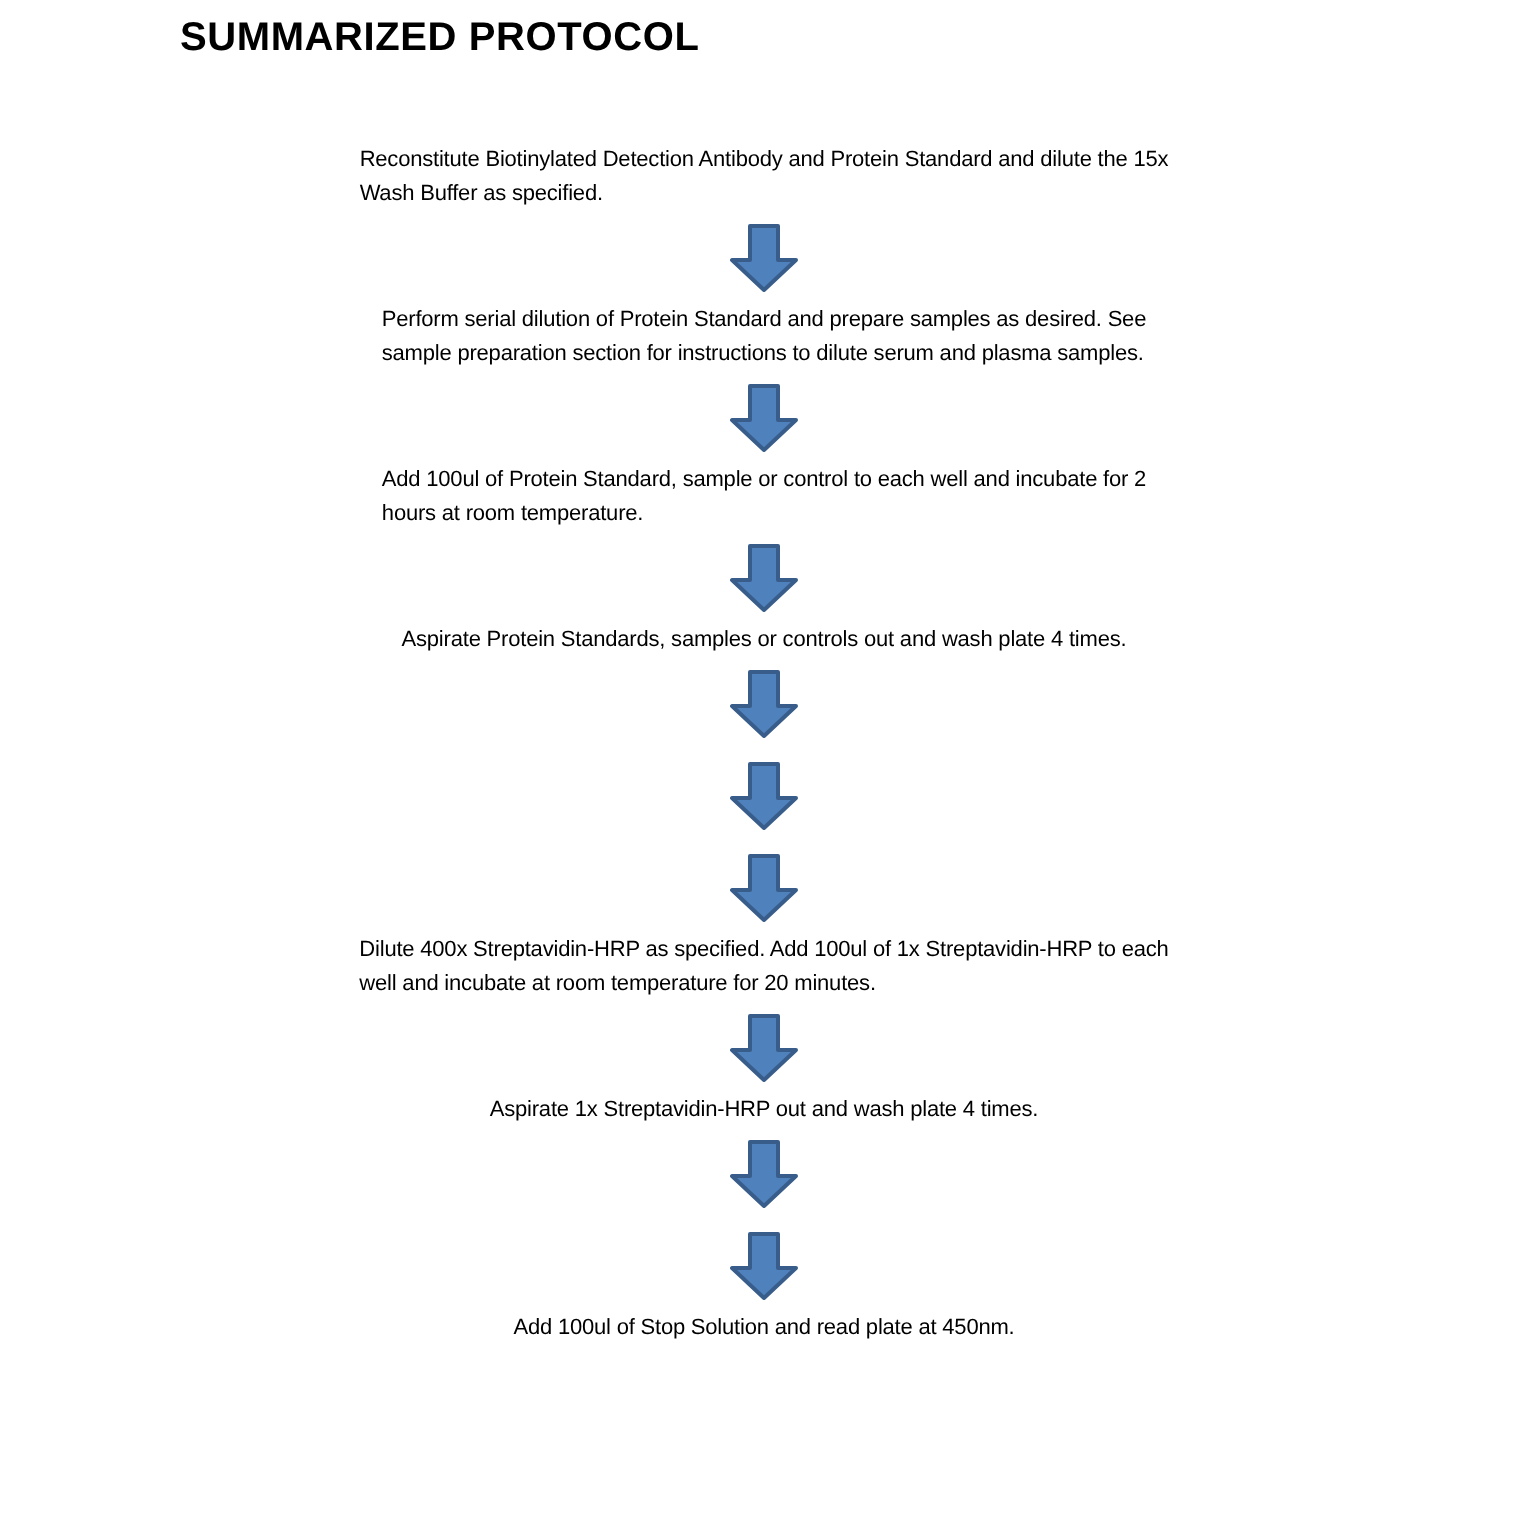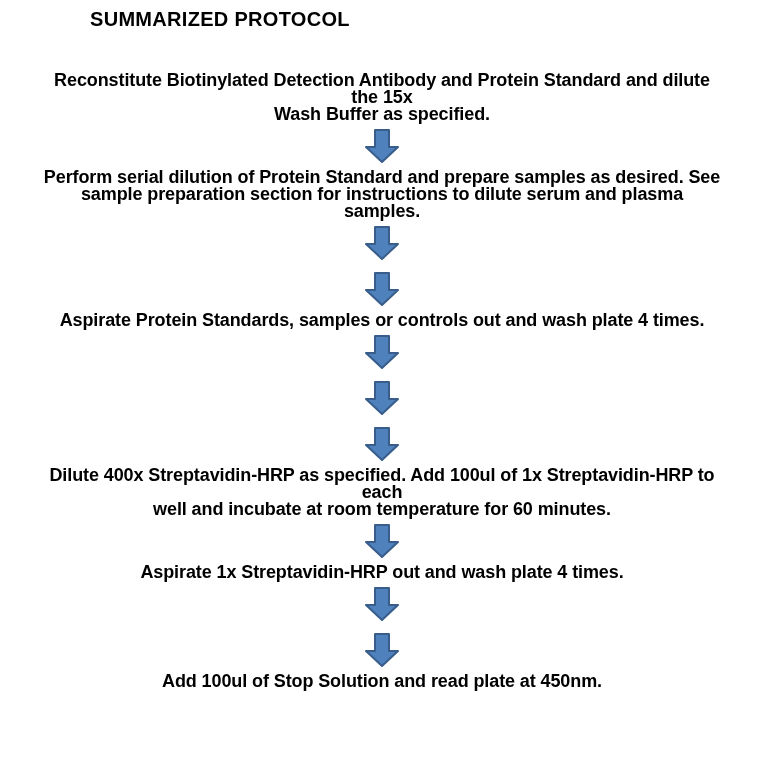--- a/index.html
+++ b/index.html
@@ -22,24 +22,24 @@
     line-height: 23px;
   }
   .flow {
     margin-top: 41px;
     display: flex;
     flex-direction: column;
     align-items: center;
     width: 764px;
   }
   .step {
-    font-size: 18px;
-    font-weight: bold;
+    font-size: 11px;
+    font-weight: normal;
     line-height: 17px;
-    text-align: center;
+    text-align: left;
     white-space: pre-line;
     color: var(--text_color, #000000);
     letter-spacing: -0.1px;
     max-width: 680px;
   }
   .arrow {
     width: 36px;
     height: 34px;
     margin: 6px 0;
     flex: 0 0 auto;
@@ -60,35 +60,37 @@
   <div class="step">Reconstitute Biotinylated Detection Antibody and Protein Standard and dilute the 15x
 Wash Buffer as specified.</div>
   <svg class="arrow" viewBox="0 0 36 34" aria-hidden="true">
       <polygon points="11,1 25,1 25,18 34,18 18,33 2,18 11,18"></polygon>
     </svg>
   <div class="step">Perform serial dilution of Protein Standard and prepare samples as desired. See
 sample preparation section for instructions to dilute serum and plasma samples.</div>
   <svg class="arrow" viewBox="0 0 36 34" aria-hidden="true">
       <polygon points="11,1 25,1 25,18 34,18 18,33 2,18 11,18"></polygon>
     </svg>
+  <div class="step">Add 100ul of Protein Standard, sample or control to each well and incubate for 2
+hours at room temperature.</div>
   <svg class="arrow" viewBox="0 0 36 34" aria-hidden="true">
       <polygon points="11,1 25,1 25,18 34,18 18,33 2,18 11,18"></polygon>
     </svg>
   <div class="step">Aspirate Protein Standards, samples or controls out and wash plate 4 times.</div>
   <svg class="arrow" viewBox="0 0 36 34" aria-hidden="true">
       <polygon points="11,1 25,1 25,18 34,18 18,33 2,18 11,18"></polygon>
     </svg>
   <svg class="arrow" viewBox="0 0 36 34" aria-hidden="true">
       <polygon points="11,1 25,1 25,18 34,18 18,33 2,18 11,18"></polygon>
     </svg>
   <svg class="arrow" viewBox="0 0 36 34" aria-hidden="true">
       <polygon points="11,1 25,1 25,18 34,18 18,33 2,18 11,18"></polygon>
     </svg>
   <div class="step">Dilute 400x Streptavidin-HRP as specified. Add 100ul of 1x Streptavidin-HRP to each
-well and incubate at room temperature for 60 minutes.</div>
+well and incubate at room temperature for 20 minutes.</div>
   <svg class="arrow" viewBox="0 0 36 34" aria-hidden="true">
       <polygon points="11,1 25,1 25,18 34,18 18,33 2,18 11,18"></polygon>
     </svg>
   <div class="step">Aspirate 1x Streptavidin-HRP out and wash plate 4 times.</div>
   <svg class="arrow" viewBox="0 0 36 34" aria-hidden="true">
       <polygon points="11,1 25,1 25,18 34,18 18,33 2,18 11,18"></polygon>
     </svg>
   <svg class="arrow" viewBox="0 0 36 34" aria-hidden="true">
       <polygon points="11,1 25,1 25,18 34,18 18,33 2,18 11,18"></polygon>
     </svg>

